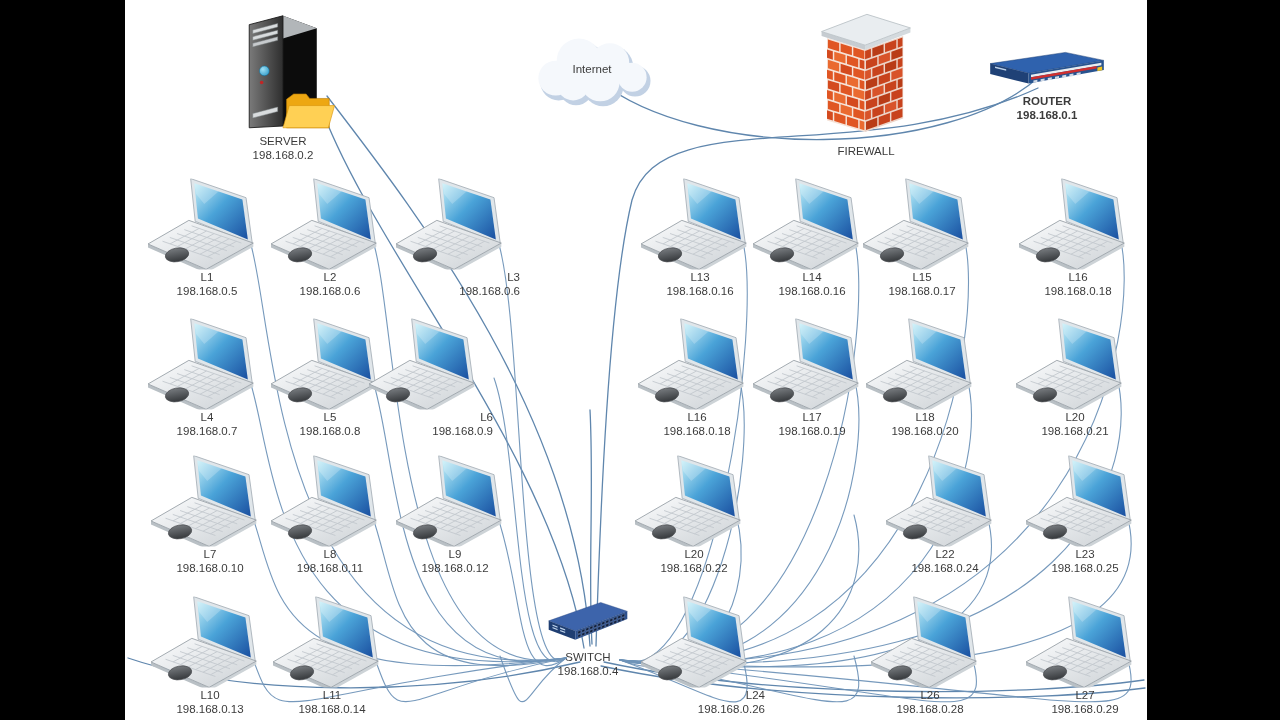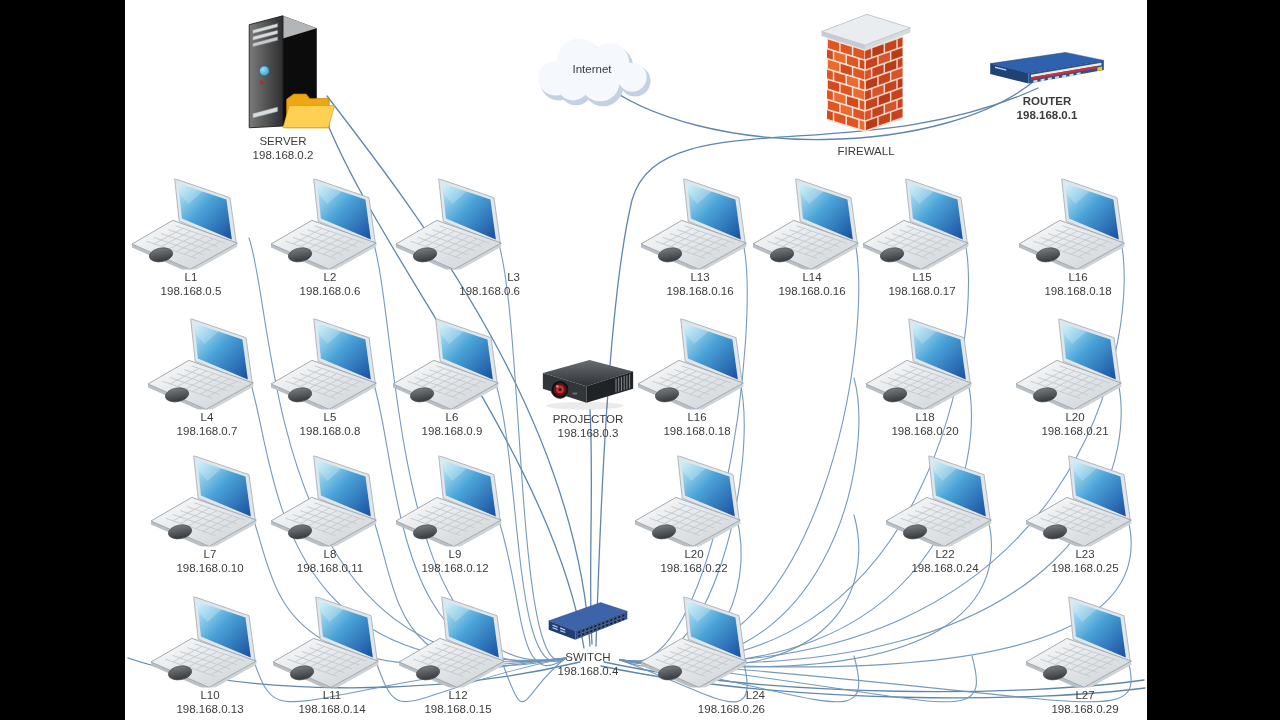--- a/index.html
+++ b/index.html
@@ -332,39 +332,32 @@
   </div>
 
   <div class="node w160" id="node-router" style="left: 1047px; top: 50px; font-weight: bold;">
     <svg class="icon" width="140" height="44" viewBox="0 0 150 55">
         <use href="#sym-router"></use>
       </svg>
     <div class="lbl">ROUTER</div>
     <div class="lbl">198.168.0.1</div>
   </div>
 
-  <div class="node w150" id="node-projector" style="left: 588px; top: 356px;">
-    <svg class="icon" width="126" height="56" viewBox="0 0 132 72">
-        <use href="#sym-projector"></use>
-      </svg>
-    <div class="lbl">PROJECTOR</div>
-    <div class="lbl">198.168.0.3</div>
-  </div>
 
   <div class="node w150" id="node-switch" style="left: 588px; top: 598px;">
     <svg class="icon" width="122" height="52" viewBox="0 0 132 82">
         <use href="#sym-switch"></use>
       </svg>
     <div class="lbl">SWITCH</div>
     <div class="lbl">198.168.0.4</div>
   </div>
 
   <div class="bar left"></div>
   <div class="bar right"></div>
-<div class="node laptop" style="left: 191px; top: 178px;">
+<div class="node laptop" style="left: 207px; top: 178px;">
       <svg class="icon" width="118" height="92" viewBox="0 0 130 100">
         <use href="#sym-laptop"></use>
       </svg>
       <div class="lbl">L1</div>
       <div class="lbl">198.168.0.5</div>
     </div>
     <div class="node laptop" style="left: 330px; top: 178px;">
       <svg class="icon" width="118" height="92" viewBox="0 0 130 100">
         <use href="#sym-laptop"></use>
       </svg>
@@ -413,34 +406,41 @@
       <div class="lbl">L4</div>
       <div class="lbl">198.168.0.7</div>
     </div>
     <div class="node laptop" style="left: 330px; top: 318px;">
       <svg class="icon" width="118" height="92" viewBox="0 0 130 100">
         <use href="#sym-laptop"></use>
       </svg>
       <div class="lbl">L5</div>
       <div class="lbl">198.168.0.8</div>
     </div>
-    <div class="node laptop" style="left: 452px; top: 318px;">
+    <div class="node laptop" style="left: 428px; top: 318px; text-align: right;">
       <svg class="icon" width="118" height="92" viewBox="0 0 130 100">
         <use href="#sym-laptop"></use>
       </svg>
       <div class="lbl">L6</div>
       <div class="lbl">198.168.0.9</div>
     </div>
     <div class="node laptop" style="left: 697px; top: 318px;">
       <svg class="icon" width="118" height="92" viewBox="0 0 130 100">
         <use href="#sym-laptop"></use>
       </svg>
       <div class="lbl">L16</div>
       <div class="lbl">198.168.0.18</div>
     </div>
+    <div class="node laptop" style="left: 812px; top: 318px;">
+      <svg class="icon" width="118" height="92" viewBox="0 0 130 100">
+        <use href="#sym-laptop"></use>
+      </svg>
+      <div class="lbl">L17</div>
+      <div class="lbl">198.168.0.19</div>
+    </div>
     <div class="node laptop" style="left: 925px; top: 318px;">
       <svg class="icon" width="118" height="92" viewBox="0 0 130 100">
         <use href="#sym-laptop"></use>
       </svg>
       <div class="lbl">L18</div>
       <div class="lbl">198.168.0.20</div>
     </div>
     <div class="node laptop" style="left: 1075px; top: 318px;">
       <svg class="icon" width="118" height="92" viewBox="0 0 130 100">
         <use href="#sym-laptop"></use>
@@ -497,34 +497,34 @@
       <div class="lbl">L10</div>
       <div class="lbl">198.168.0.13</div>
     </div>
     <div class="node laptop" style="left: 332px; top: 596px;">
       <svg class="icon" width="118" height="92" viewBox="0 0 130 100">
         <use href="#sym-laptop"></use>
       </svg>
       <div class="lbl">L11</div>
       <div class="lbl">198.168.0.14</div>
     </div>
-    <div class="node laptop" style="left: 458px; top: 596px;">
-      <svg class="icon" width="118" height="92" viewBox="0 0 130 100">
-        <use href="#sym-laptop"></use>
-      </svg>
-      <div class="lbl">L12</div>
-      <div class="lbl">198.168.0.15</div>
-    </div>
     <div class="node laptop" style="left: 700px; top: 596px; text-align: right;">
       <svg class="icon" width="118" height="92" viewBox="0 0 130 100">
         <use href="#sym-laptop"></use>
       </svg>
       <div class="lbl">L24</div>
       <div class="lbl">198.168.0.26</div>
     </div>
+    <div class="node laptop" style="left: 930px; top: 596px;">
+      <svg class="icon" width="118" height="92" viewBox="0 0 130 100">
+        <use href="#sym-laptop"></use>
+      </svg>
+      <div class="lbl">L26</div>
+      <div class="lbl">198.168.0.28</div>
+    </div>
     <div class="node laptop" style="left: 1085px; top: 596px;">
       <svg class="icon" width="118" height="92" viewBox="0 0 130 100">
         <use href="#sym-laptop"></use>
       </svg>
       <div class="lbl">L27</div>
       <div class="lbl">198.168.0.29</div>
     </div>
   </div>
 
 </body></html>

